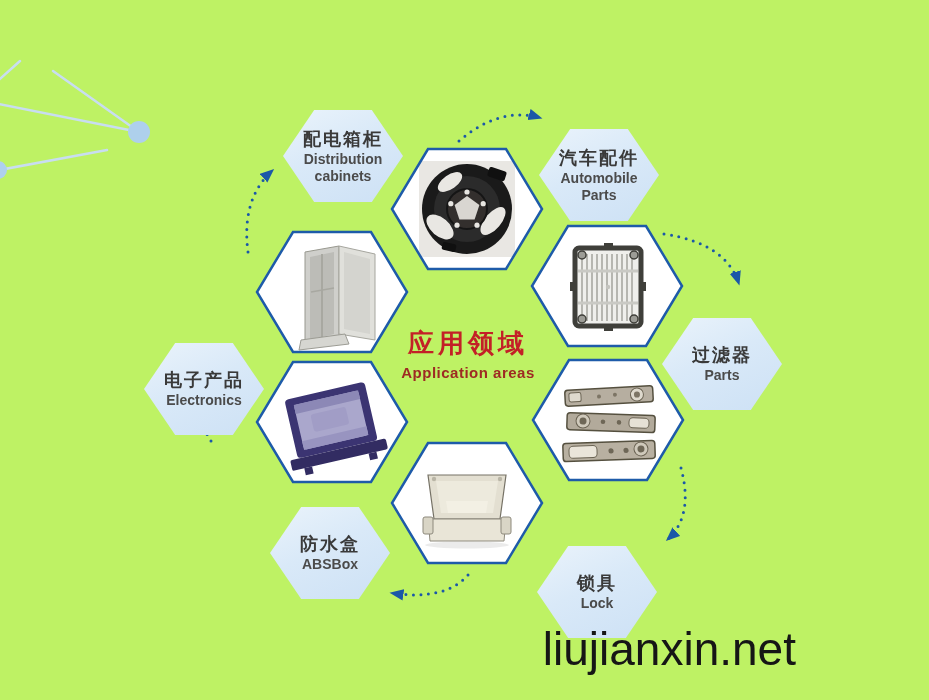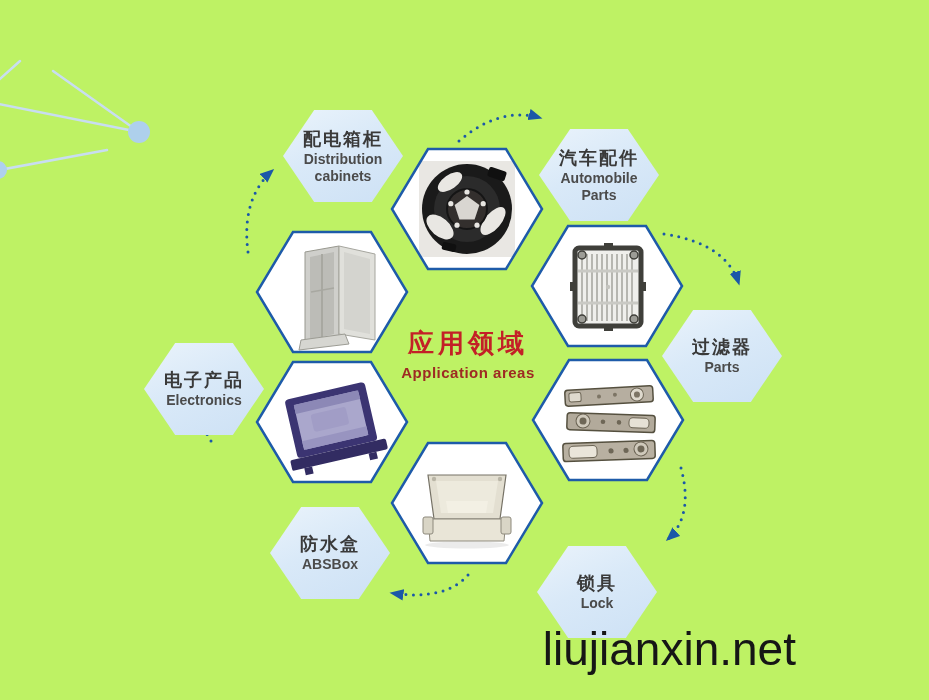--- a/index.html
+++ b/index.html
@@ -67,21 +67,21 @@
     <span class="zh">汽车配件</span>
     <span class="en">Automobile</span>
     <span class="en">Parts</span>
   </div>
 
   <div class="hex-text" style="left:144px;top:300px;margin-top:43px;">
     <span class="zh">电子产品</span>
     <span class="en">Electronics</span>
   </div>
 
-  <div class="hex-text" style="left:662px;top:310px;text-align:center;">
+  <div class="hex-text" style="left:662px;top:318px;text-align:center;">
     <span class="zh">过滤器</span>
     <span class="en">Parts</span>
   </div>
 
   <div class="hex-text" style="left:270px;top:507px;">
     <span class="zh">防水盒</span>
     <span class="en">ABSBox</span>
   </div>
 
   <div class="hex-text" style="left:537px;top:507px;margin-top:39px;">

